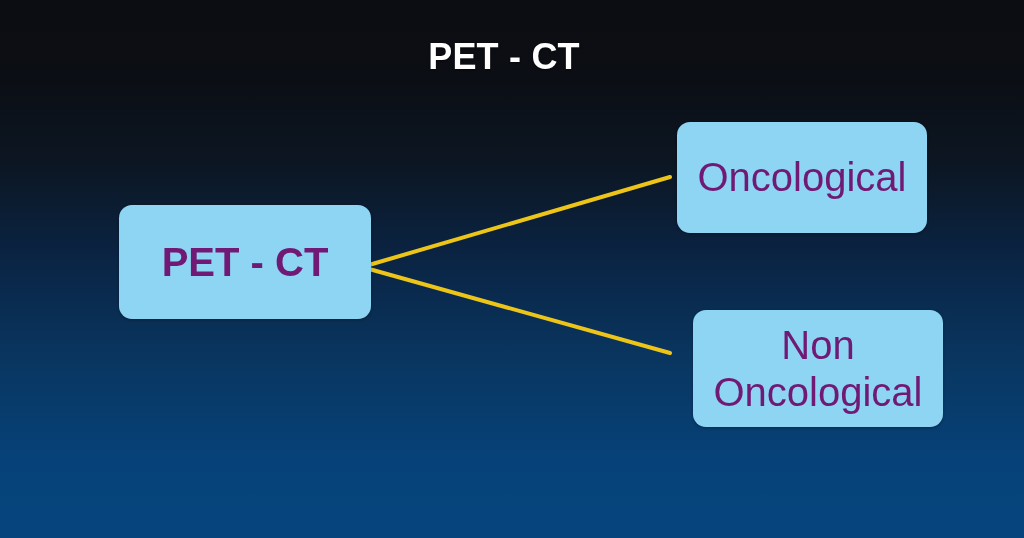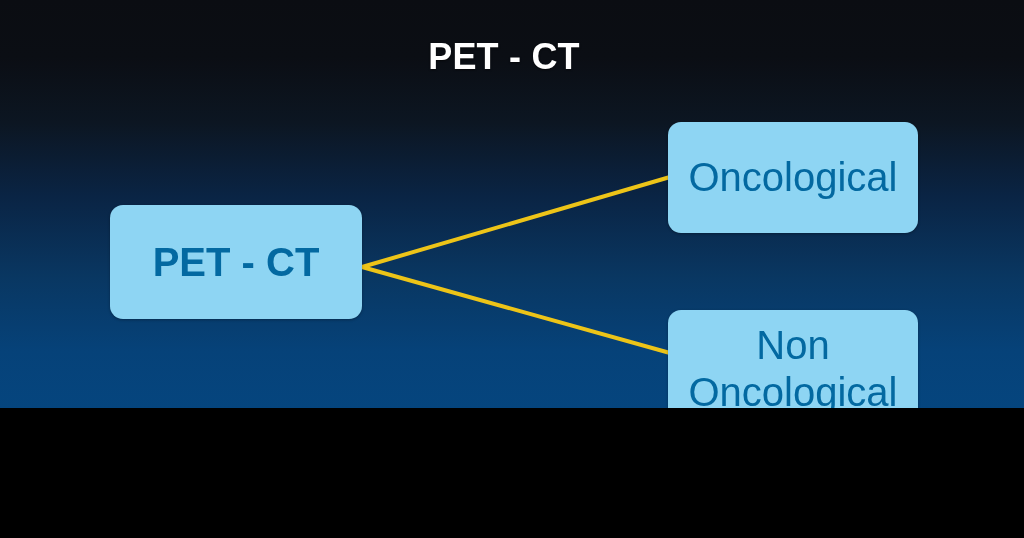--- a/index.html
+++ b/index.html
@@ -4,21 +4,21 @@
 <title>PET - CT Indications Diagram</title>
 <style>
   html, body {
     margin: 0;
     padding: 0;
     background: #000;
   }
   #canvas {
     position: relative;
     width: 1024px;
-    height: 408px;
+    height: 538px;
     overflow: hidden;
     font-family: "Liberation Sans", "DejaVu Sans", sans-serif;
     
     background: linear-gradient(to bottom,
         #0b0d12 0%,
         #0b0e14 14%,
         #0c1622 30%,
         #0a2444 48%,
         #093762 68%,
         #064279 86%,
@@ -53,23 +53,24 @@
 
   
   .node {
     position: absolute;
     background: #8ed5f3;
     border-radius: 13px;
     display: flex;
     align-items: center;
     justify-content: flex-start;
     text-align: center;
-    color: #0369a1;
+    color: #701a75;
     box-sizing: border-box;
     box-shadow: 0 1px 3px rgba(0,0,0,0.30);
+    margin-left: 9px;
   }
   .node-label {
     display: block;
     width: 100%;
     padding: 0 8px;
     box-sizing: border-box;
   }
 
   #node-root {
     left: 110px;
@@ -81,21 +82,21 @@
   }
   #node-onc {
     left: 668px;
     top: 122px;
     width: 250px;
     height: 111px;
     font-size: 40px;
     font-weight: normal;
   }
   #node-nononc {
-    left: 668px;
+    left: 684px;
     top: 310px;
     width: 250px;
     height: 117px;
     font-size: 40px;
     font-weight: normal;
     line-height: 47px;
   }
   .label-line { display: block; }
 </style>
 </head>

